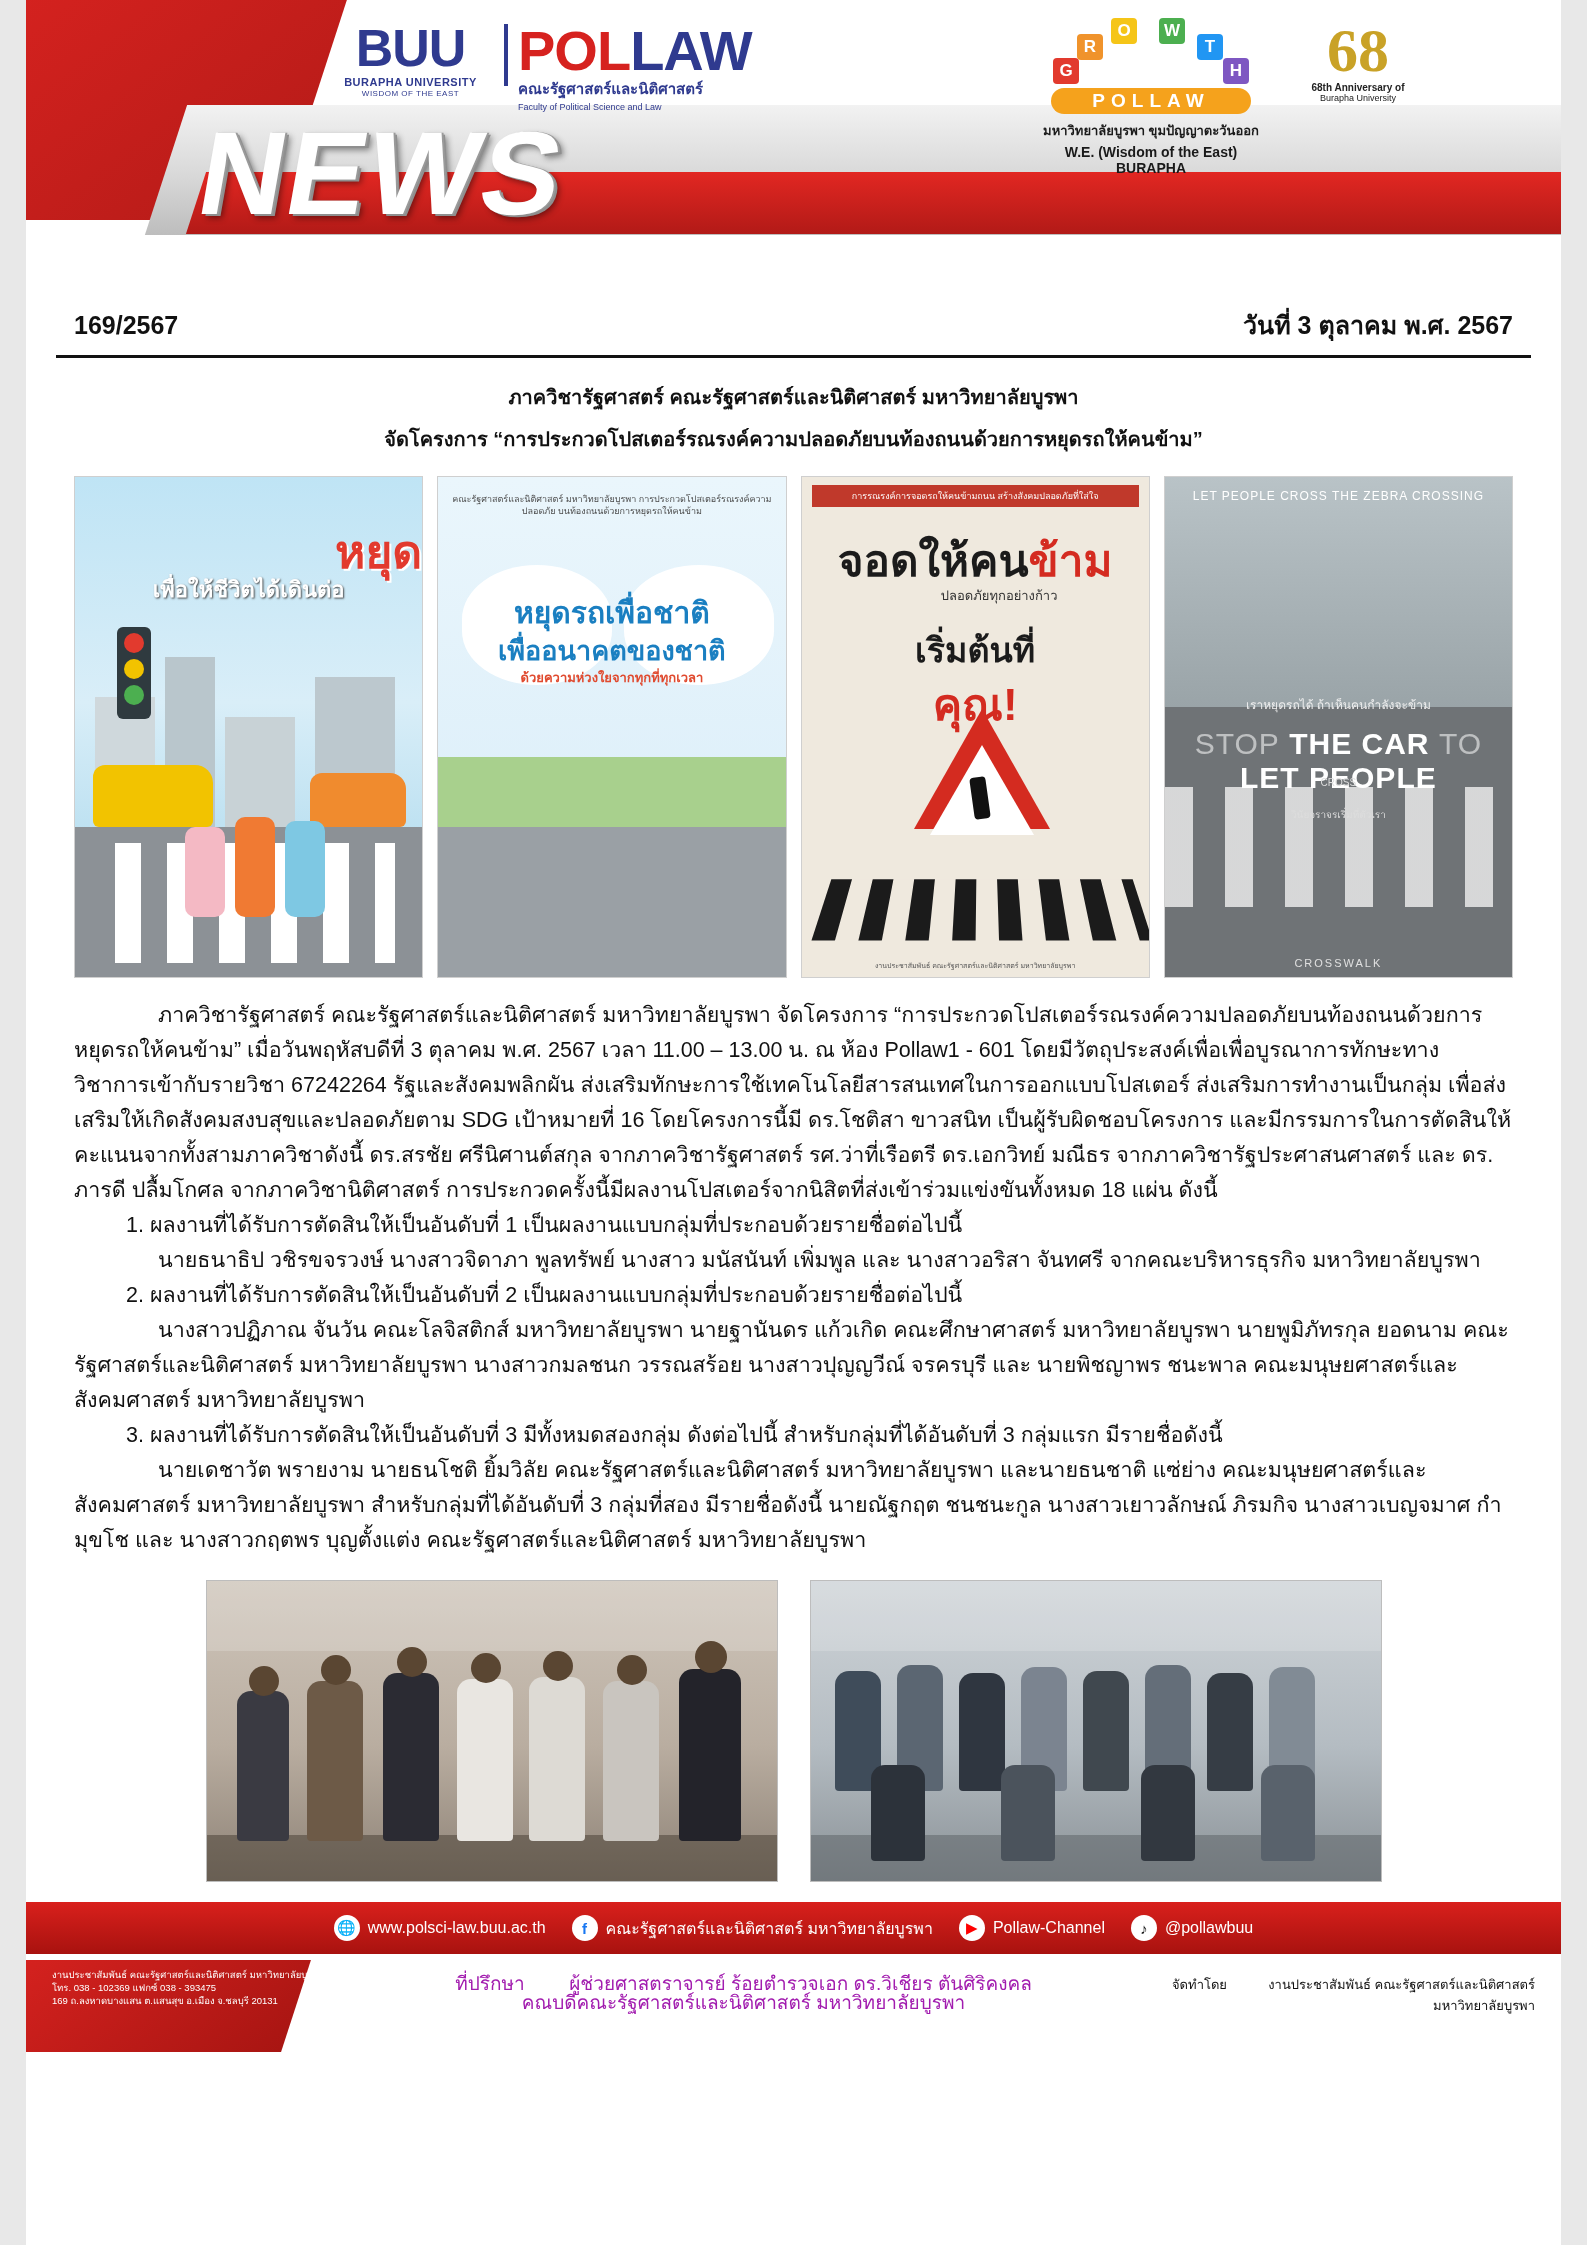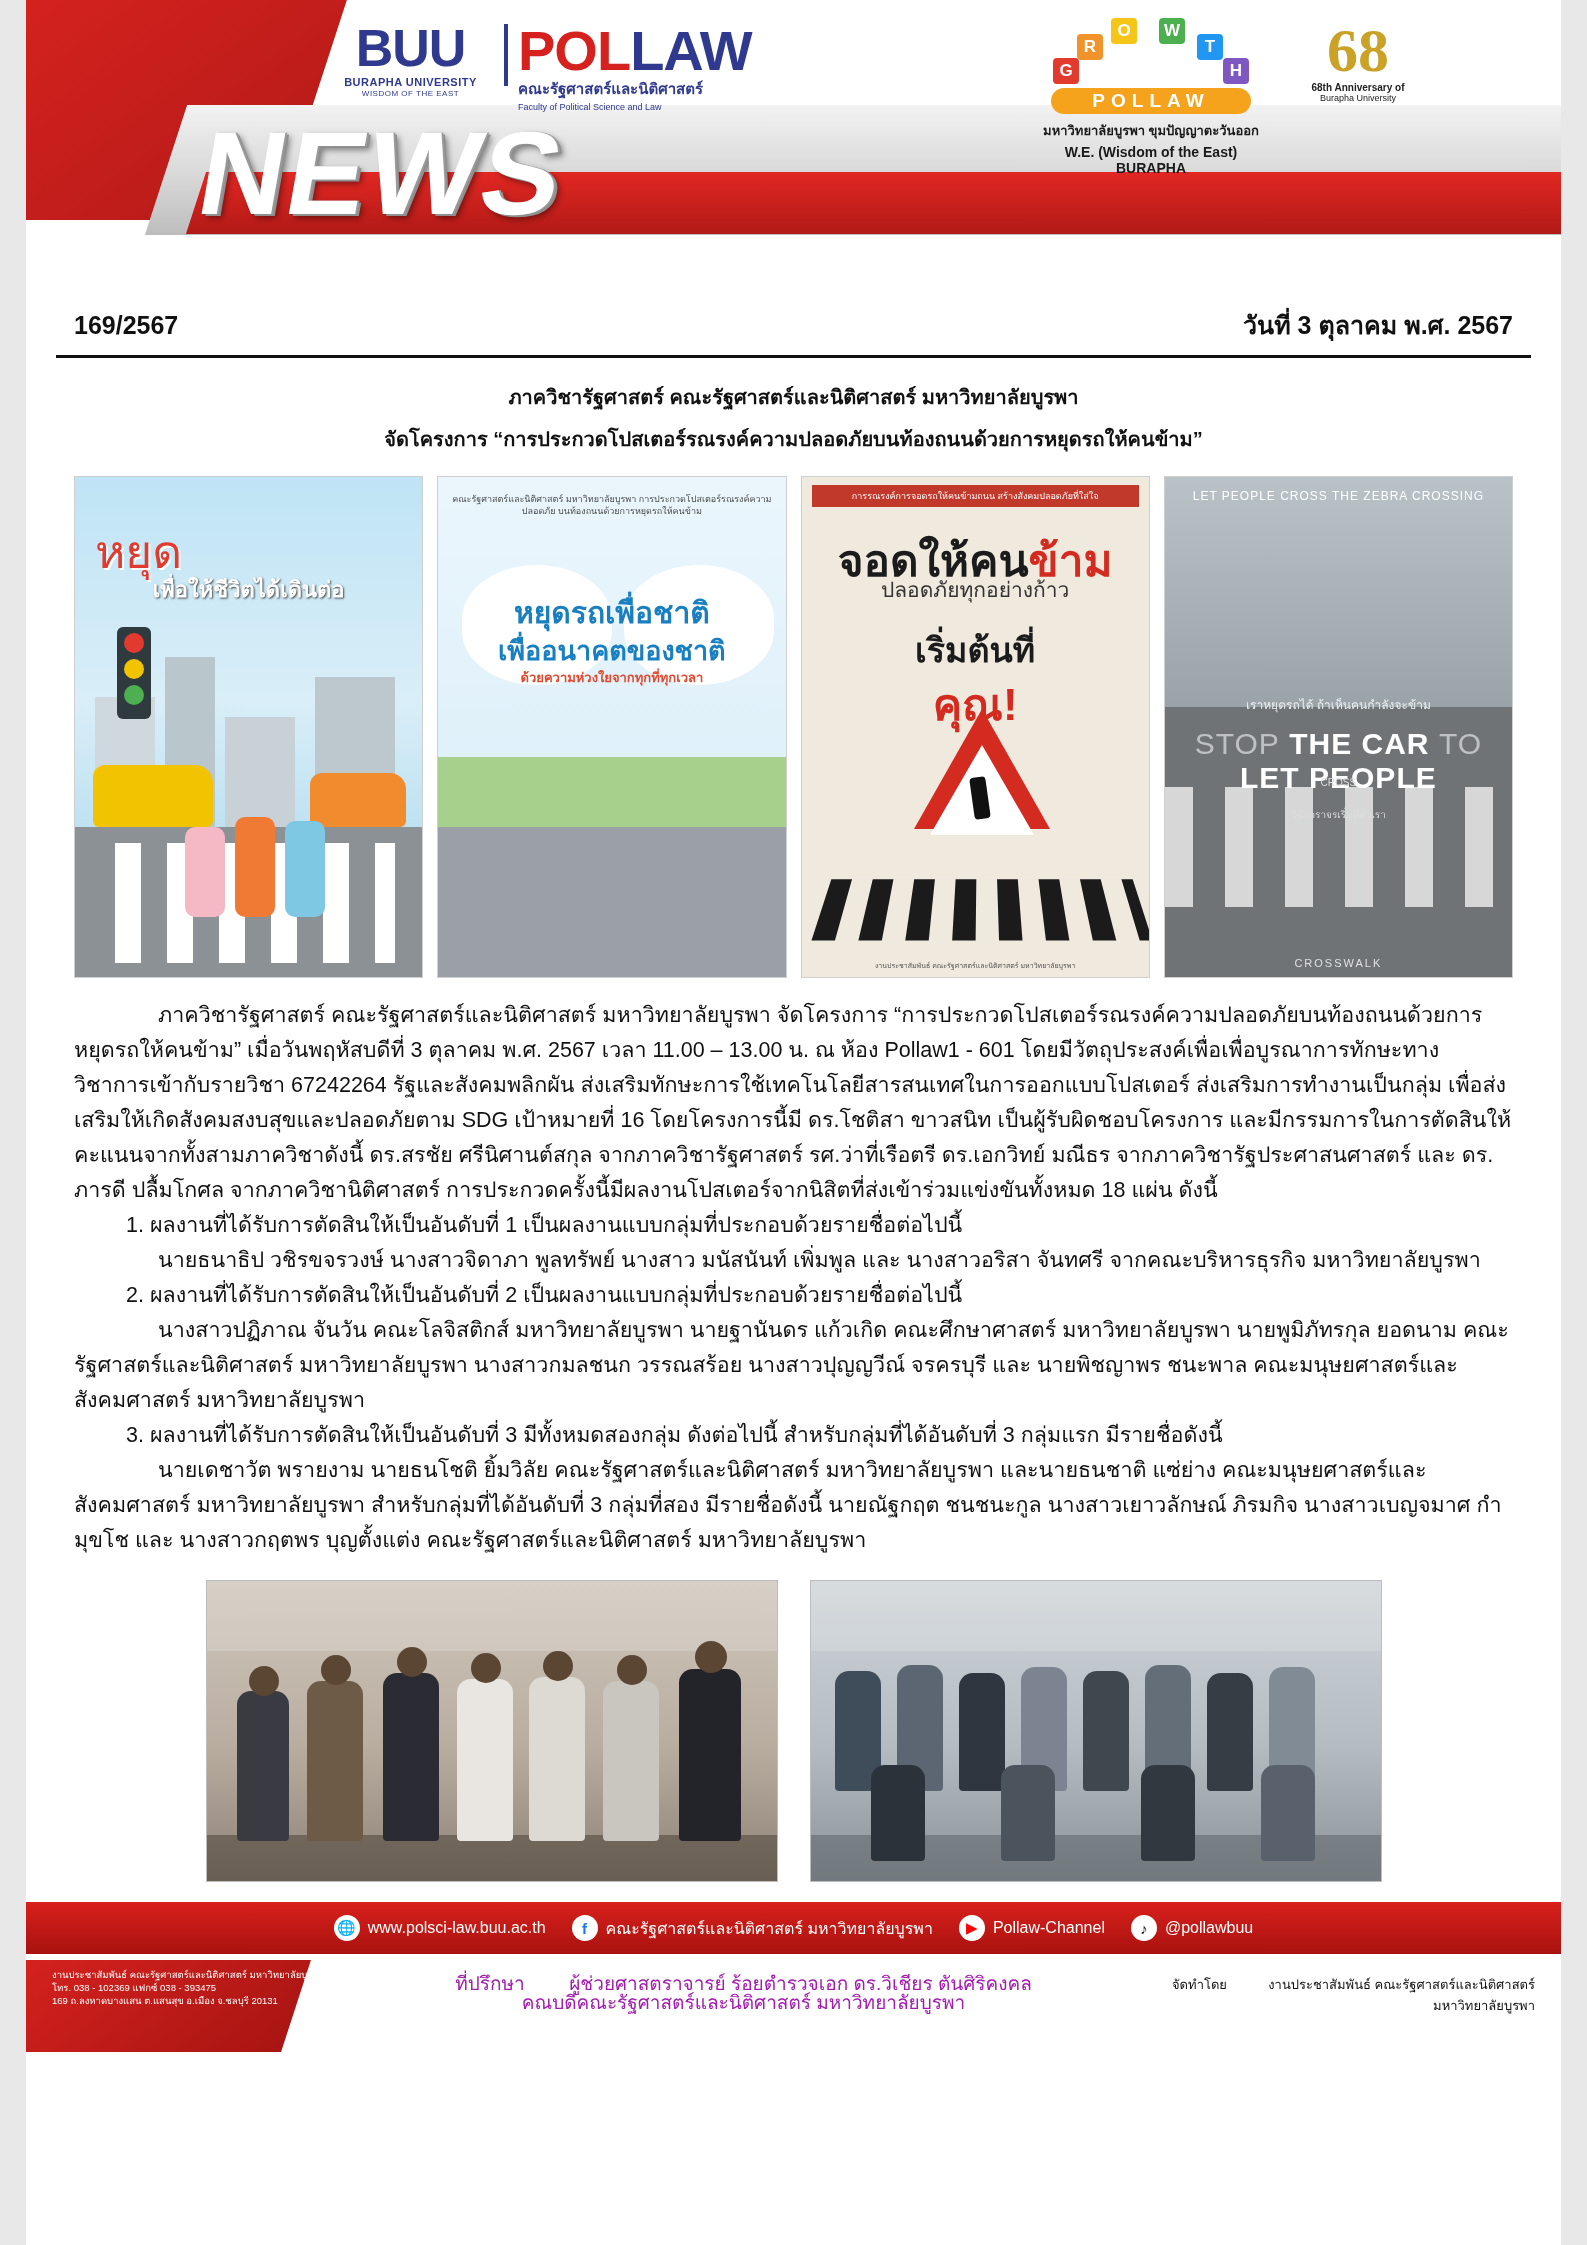--- a/index.html
+++ b/index.html
@@ -150,22 +150,22 @@
     background:#fff;
   }
 
   
   .p1{background:linear-gradient(180deg,#bfe4f5 0%,#d9eef8 45%,#9fd3ea 100%);}
   .p1 .sky-bld{position:absolute;bottom:150px;background:#cfd8dc;}
   .p1 .road{position:absolute;left:0;bottom:0;width:100%;height:150px;background:#8c9196;}
   .p1 .zebra{position:absolute;bottom:14px;left:40px;width:280px;height:120px;
     background:repeating-linear-gradient(90deg,#fff 0 26px,transparent 26px 52px);}
   .p1 .htxt{
-    position:absolute;top:38px;left:0;width:100%;text-align:left;
-    font-size:46px;font-weight:normal;color:#e23a2e;text-shadow:2px 2px 0 #fff;padding-left:20px;
+    position:absolute;top:38px;left:0;width:100%;text-align:right;
+    font-size:46px;font-weight:bold;color:#e23a2e;text-shadow:2px 2px 0 #fff;
   }
   .p1 .stxt{
     position:absolute;top:95px;left:0;width:100%;text-align:center;
     font-size:22px;font-weight:bold;color:#ffffff;text-shadow:1px 1px 2px #444;
   }
   .p1 .light{position:absolute;left:42px;top:150px;width:34px;height:92px;background:#2f3a3f;border-radius:6px;}
   .p1 .light i{display:block;width:20px;height:20px;border-radius:50%;margin:6px auto;}
   .p1 .car{position:absolute;left:18px;bottom:150px;width:120px;height:62px;background:#f2c300;border-radius:12px 18px 6px 6px;}
   .p1 .car2{position:absolute;right:16px;bottom:150px;width:96px;height:54px;background:#f08b2e;border-radius:12px 16px 6px 6px;}
   .p1 .kid{position:absolute;bottom:60px;width:40px;height:90px;border-radius:10px;}
@@ -179,21 +179,21 @@
   .p2 .t0{position:absolute;top:16px;left:0;width:100%;text-align:center;font-size:9px;color:#4a4a4a;line-height:12px;}
   .p2 .road{position:absolute;left:0;bottom:0;width:100%;height:150px;background:#9aa0a5;}
   .p2 .grass{position:absolute;left:0;bottom:150px;width:100%;height:70px;background:#a8d08d;}
 
   
   .p3{background:#efe9de;}
   .p3 .hdr{position:absolute;top:8px;left:10px;right:10px;height:22px;background:#c0392b;color:#fff;
     font-size:9px;text-align:center;line-height:22px;}
   .p3 .t1{position:absolute;top:48px;left:0;width:100%;text-align:center;font-size:44px;font-weight:bold;color:#1b1b1b;}
   .p3 .t1 em{font-style:normal;color:#d42b20;}
-  .p3 .t2{position:absolute;top:96px;left:0;width:100%;text-align:center;font-size:21px;color:#333;}
+  .p3 .t2{position:absolute;top:108px;left:0;width:100%;text-align:center;font-size:13px;color:#333;padding-left:24px;}
   .p3 .t3{position:absolute;top:146px;left:0;width:100%;text-align:center;font-size:34px;font-weight:bold;color:#1b1b1b;}
   .p3 .t4{position:absolute;top:192px;left:0;width:100%;text-align:center;font-size:44px;font-weight:bold;color:#d42b20;}
   .p3 .tri{position:absolute;top:232px;left:112px;width:0;height:0;border-left:68px solid transparent;border-right:68px solid transparent;border-bottom:120px solid #d42b20;}
   .p3 .tri-in{position:absolute;top:268px;left:128px;width:0;height:0;border-left:52px solid transparent;border-right:52px solid transparent;border-bottom:90px solid #fff;}
   .p3 .walker{position:absolute;top:300px;left:170px;width:16px;height:42px;background:#111;border-radius:4px;transform:rotate(-8deg);}
   .p3 .zebra{position:absolute;bottom:36px;left:20px;width:320px;height:66px;
     background:repeating-linear-gradient(90deg,#1b1b1b 0 22px,#efe9de 22px 44px);transform:perspective(200px) rotateX(22deg);}
   .p3 .foot{position:absolute;bottom:6px;left:0;width:100%;text-align:center;font-size:7px;color:#555;}
 
   

